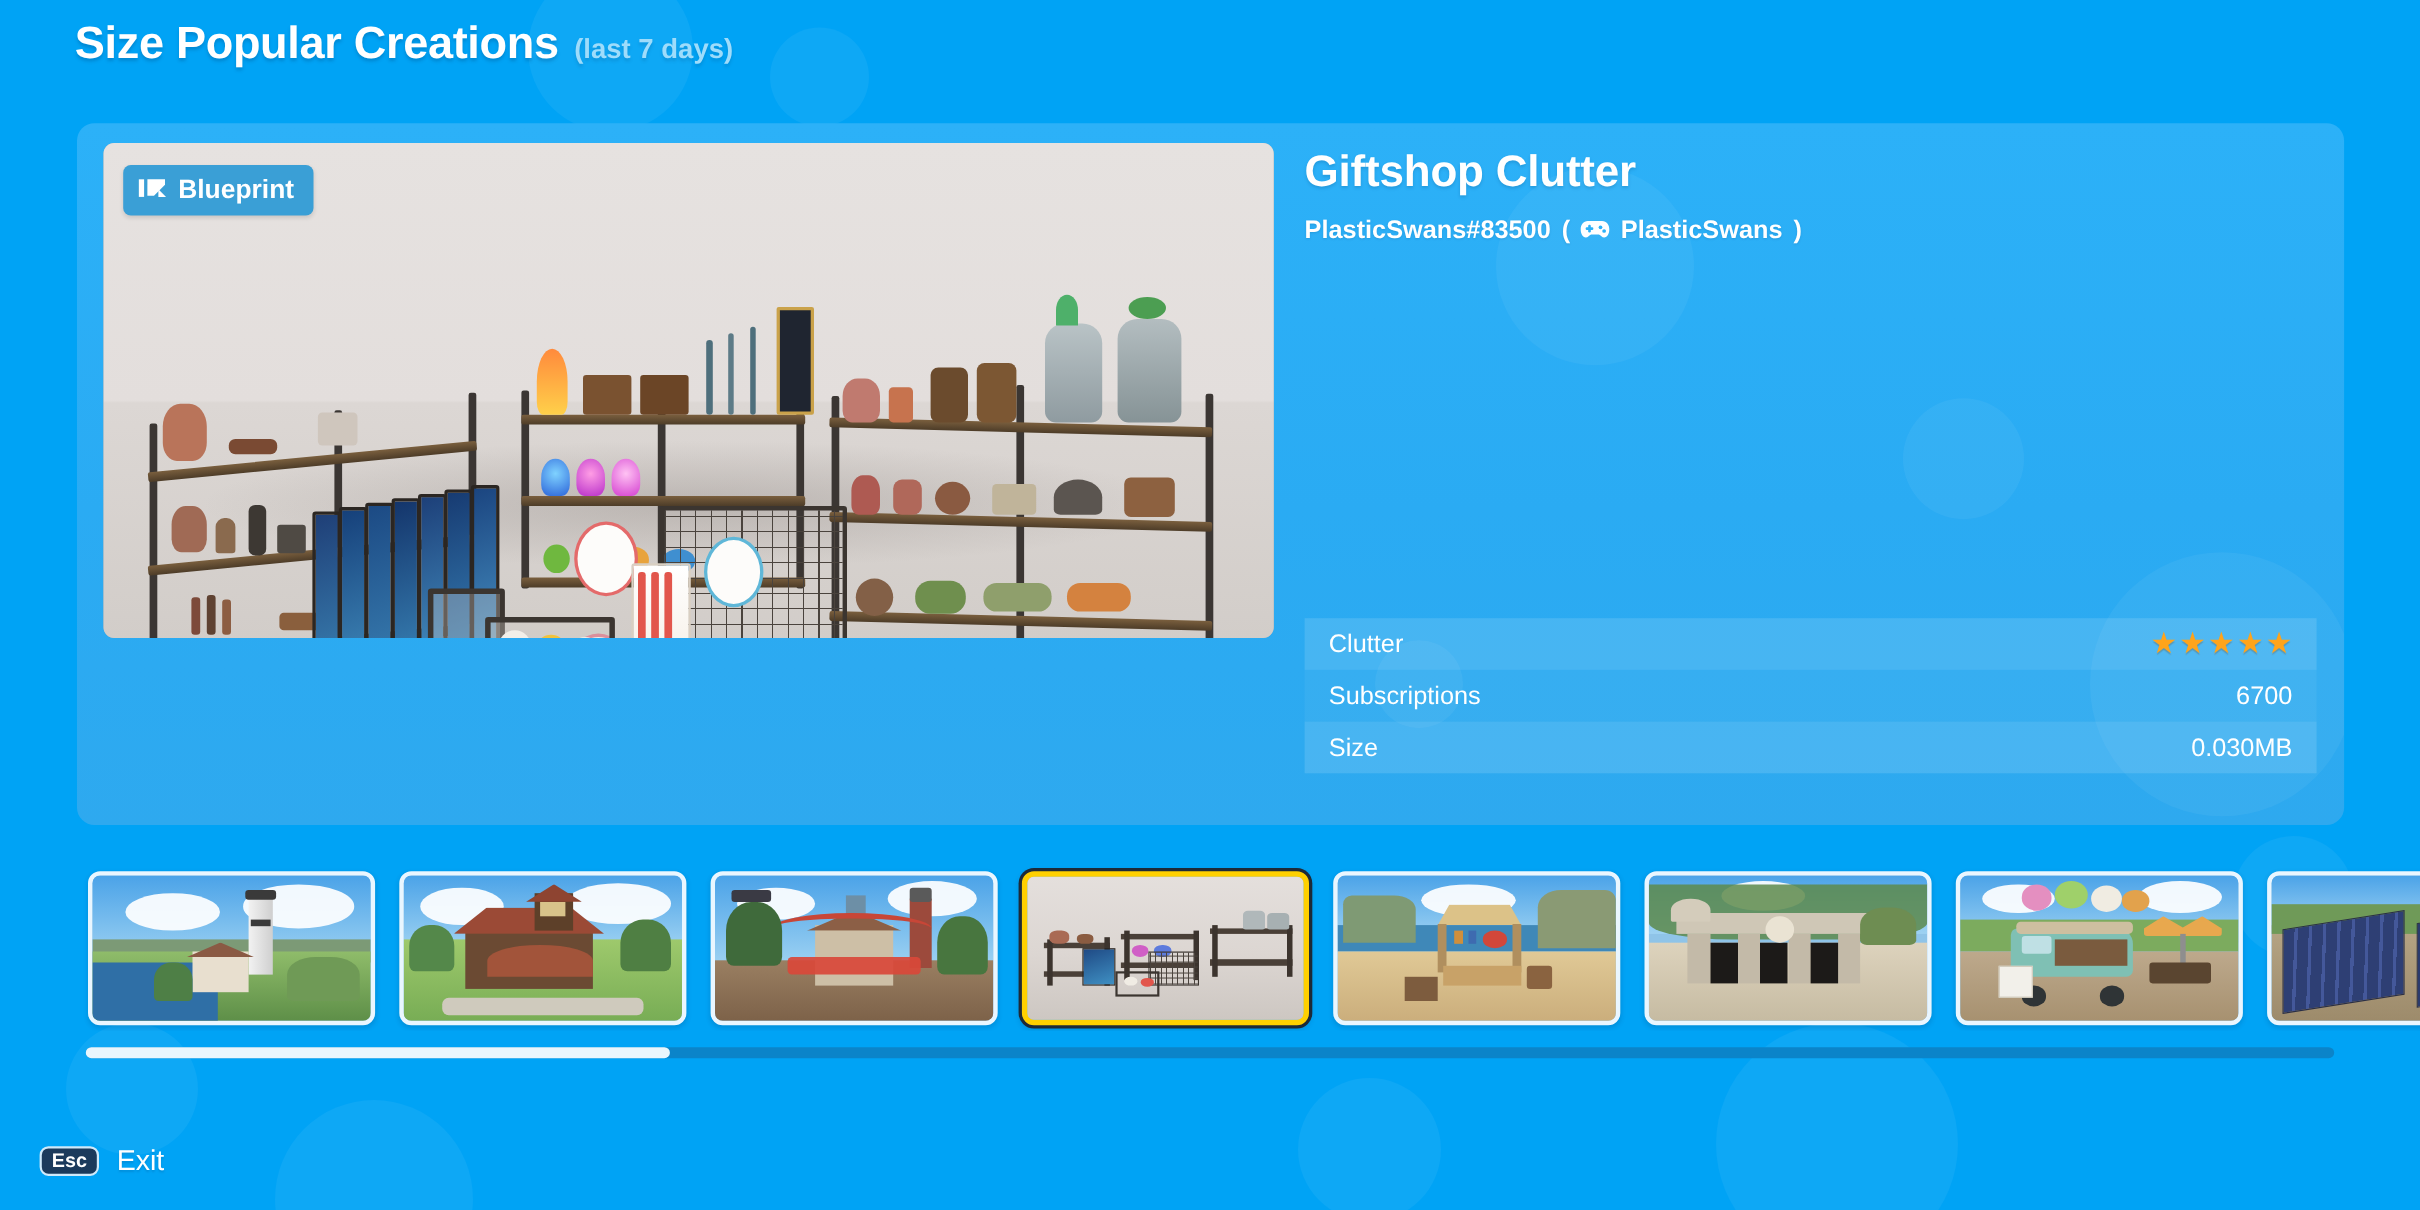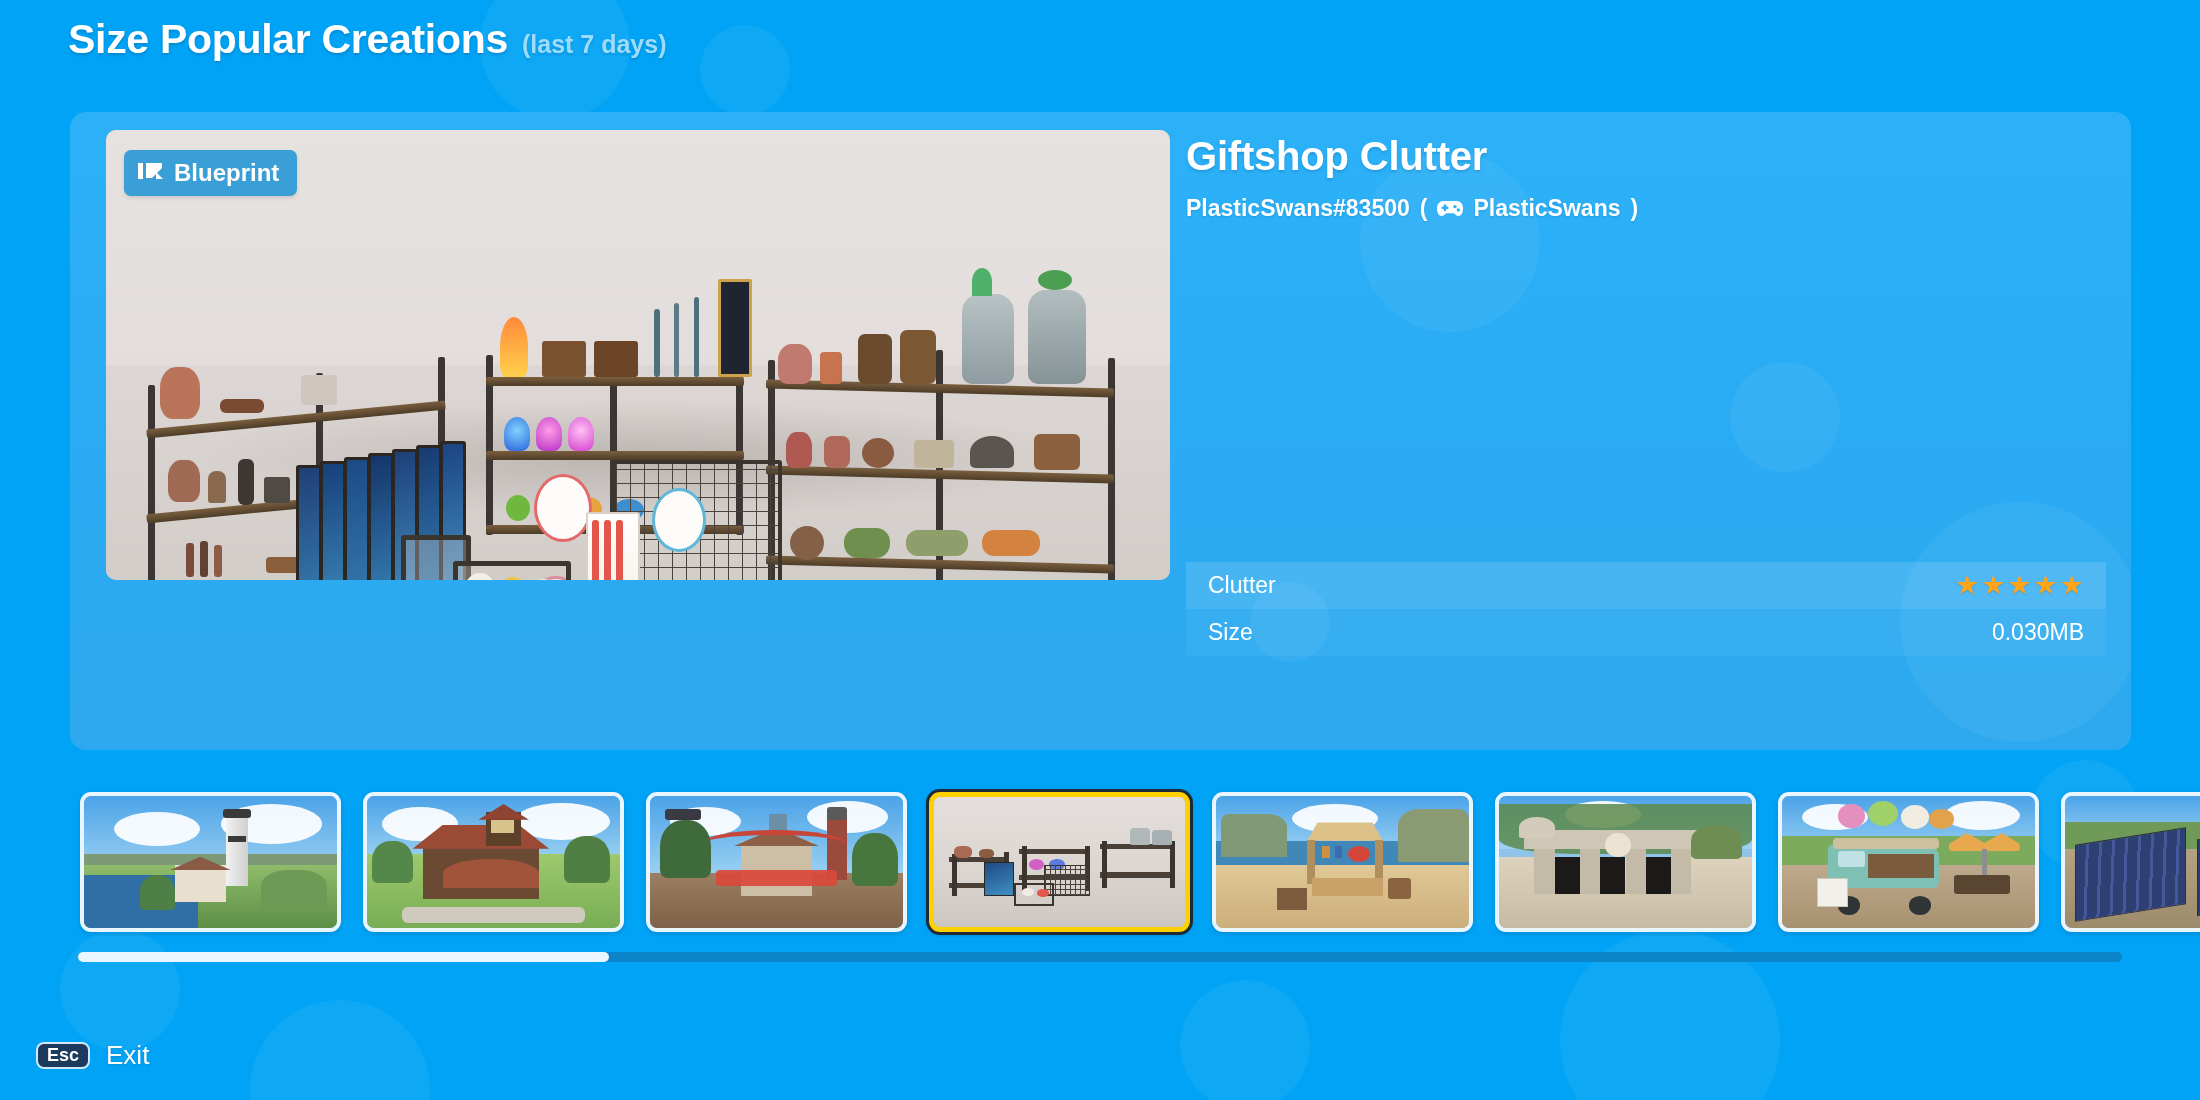--- a/index.html
+++ b/index.html
@@ -45,21 +45,21 @@
     border-radius: 16px;
     overflow: hidden;
   }
   .card-bokeh { position: absolute; border-radius: 50%; background: rgba(255,255,255,0.05); }
   .cb1 { width: 180px; height: 180px; left: 1290px; top: 40px; }
   .cb2 { width: 110px; height: 110px; left: 1660px; top: 250px; }
   .cb3 { width: 240px; height: 240px; left: 1830px; top: 390px; }
   .cb4 { width: 80px;  height: 80px;  left: 1180px; top: 470px; }
 
   .preview {
-    position: absolute; left: 36px; top: 18px;
+    position: absolute; left: 24px; top: 18px;
     width: 1064px; height: 450px;
     border-radius: 10px;
     overflow: hidden;
     background: #bdb6b3;
   }
   .preview-scene {
     position: absolute; inset: 0;
     background:
       linear-gradient(180deg, #e6e2e0 0%, #e3dedc 52%, #dcd7d4 52.5%, #d2cdc9 100%);
   }
@@ -341,20 +341,24 @@
       <span>Clutter</span>
       <span class="stars">
         <span>★</span>
         <span>★</span>
         <span>★</span>
         <span>★</span>
         <span>★</span>
       </span>
     </div>
     <div class="stat-row">
+      <span>Subscriptions</span>
+      <span class="val">6700</span>
+    </div>
+    <div class="stat-row">
       <span>Size</span>
       <span class="val">0.030MB</span>
     </div>
   </div>
 
 </div>
 
 <div class="strip">
 
   <div class="thumb">

